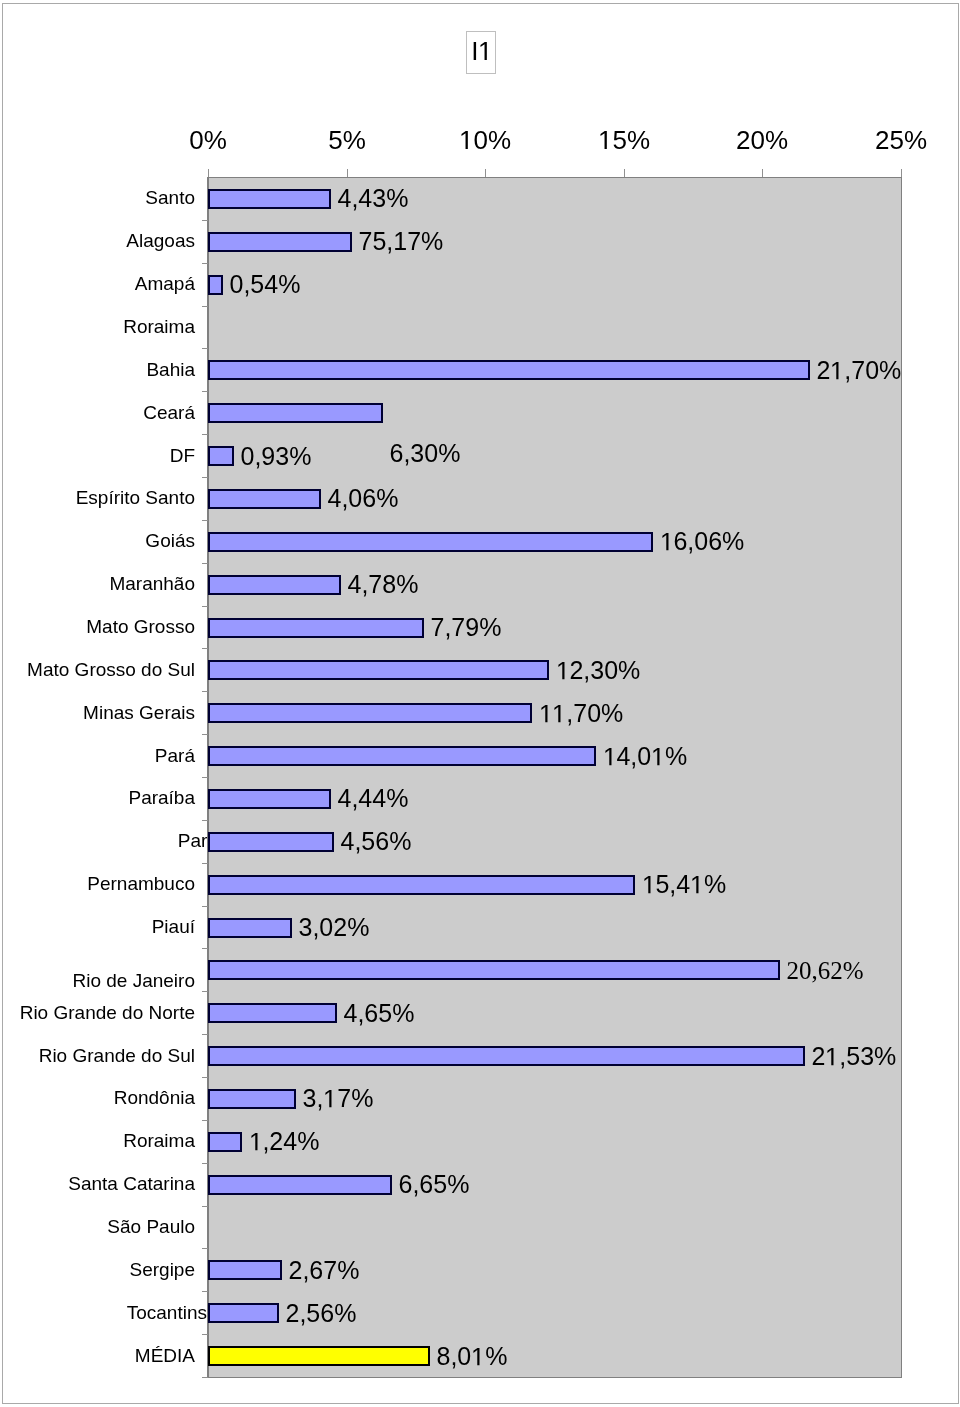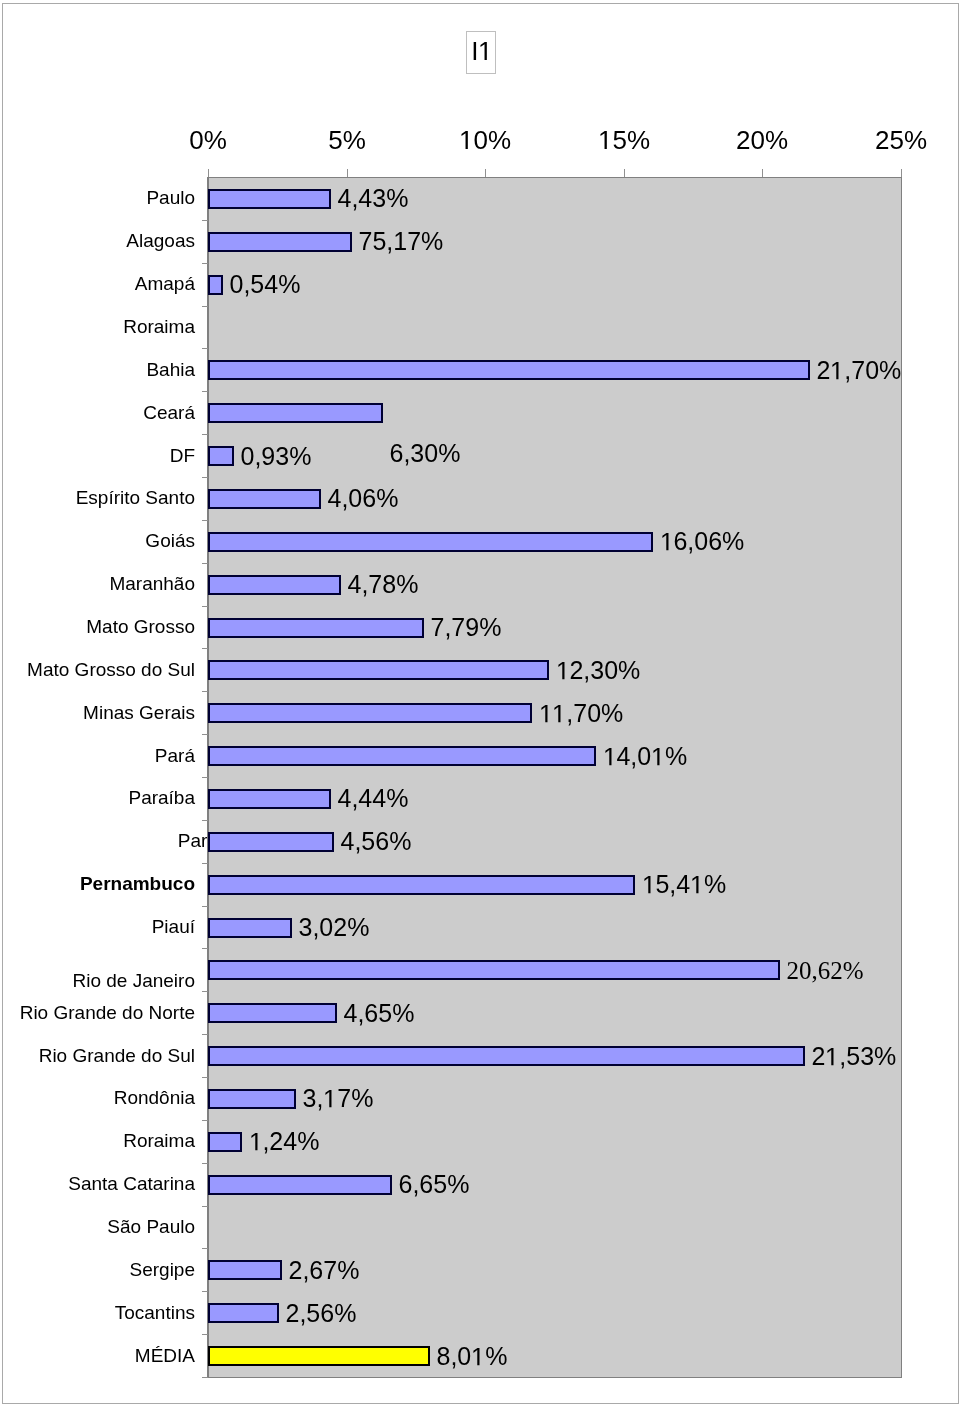--- a/index.html
+++ b/index.html
@@ -70,21 +70,21 @@
         </svg><span>5%</span></div>
 
   <div class="tick" style="left: 759px; top: 165px; width: 1px; height: 8px;"></div>
   <div class="xtick-label" style="left: 659px; top: 123px;"><span>20%</span></div>
 
   <div class="tick" style="left: 898px; top: 165px; width: 1px; height: 8px;"></div>
   <div class="xtick-label" style="left: 798px; top: 123px;"><span>25%</span></div>
 </div>
   <div id="y-axis">
   <div class="tick" style="left: 199px; top: 216px; width: 6px; height: 1px;"></div>
-  <div class="cat-label" style="left: -3px; top: 184px;">Paulo</div>
+  <div class="cat-label" style="left: -3px; top: 184px;">Santo</div>
 
   <div class="tick" style="left: 199px; top: 259px; width: 6px; height: 1px;"></div>
   <div class="cat-label" style="left: -3px; top: 227px;">Alagoas</div>
 
   <div class="tick" style="left: 199px; top: 302px; width: 6px; height: 1px;"></div>
   <div class="cat-label" style="left: -3px; top: 270px;">Amapá</div>
 
   <div class="tick" style="left: 199px; top: 344px; width: 6px; height: 1px;"></div>
   <div class="cat-label" style="left: -3px; top: 313px;">Roraima</div>
 
@@ -118,21 +118,21 @@
   <div class="tick" style="left: 199px; top: 773px; width: 6px; height: 1px;"></div>
   <div class="cat-label" style="left: -3px; top: 742px;">Pará</div>
 
   <div class="tick" style="left: 199px; top: 816px; width: 6px; height: 1px;"></div>
   <div class="cat-label" style="left: -3px; top: 784px;">Paraíba</div>
 
   <div class="tick" style="left: 199px; top: 859px; width: 6px; height: 1px;"></div>
   <div class="cat-label" style="left: -3px; top: 827px; padding-left: 44px;">Paraná</div>
 
   <div class="tick" style="left: 199px; top: 902px; width: 6px; height: 1px;"></div>
-  <div class="cat-label" style="left: -3px; top: 870px; font-weight: bold;">Pernambuco</div>
+  <div class="cat-label" style="left: -3px; top: 870px;">Pernambuco</div>
 
   <div class="tick" style="left: 199px; top: 944px; width: 6px; height: 1px;"></div>
   <div class="cat-label" style="left: -3px; top: 913px;">Piauí</div>
 
   <div class="tick" style="left: 199px; top: 987px; width: 6px; height: 1px;"></div>
   <div class="cat-label" style="left: -3px; top: 956px; margin-top: 11px;">Rio de Janeiro</div>
 
   <div class="tick" style="left: 199px; top: 1030px; width: 6px; height: 1px;"></div>
   <div class="cat-label" style="left: -3px; top: 999px;">Rio Grande do Norte</div>
 
@@ -148,21 +148,21 @@
   <div class="tick" style="left: 199px; top: 1202px; width: 6px; height: 1px;"></div>
   <div class="cat-label" style="left: -3px; top: 1170px;">Santa Catarina</div>
 
   <div class="tick" style="left: 199px; top: 1244px; width: 6px; height: 1px;"></div>
   <div class="cat-label" style="left: -3px; top: 1213px;">São Paulo</div>
 
   <div class="tick" style="left: 199px; top: 1287px; width: 6px; height: 1px;"></div>
   <div class="cat-label" style="left: -3px; top: 1256px;">Sergipe</div>
 
   <div class="tick" style="left: 199px; top: 1330px; width: 6px; height: 1px;"></div>
-  <div class="cat-label" style="left: -3px; top: 1299px;">Tocantins</div>
+  <div class="cat-label" style="left: -3px; top: 1299px; padding-left: 12px;">Tocantins</div>
 
   <div class="tick" style="left: 199px; top: 1373px; width: 6px; height: 1px;"></div>
   <div class="cat-label" style="left: -3px; top: 1342px;">MÉDIA</div>
 </div>
   <div id="bars">
   <div class="bar" style="left: 205px; top: 185px; width: 123px; height: 20px;"></div>
 
   <div class="bar" style="left: 205px; top: 228px; width: 144px; height: 20px;"></div>
 
   <div class="bar" style="left: 205px; top: 271px; width: 15px; height: 20px;"></div>

